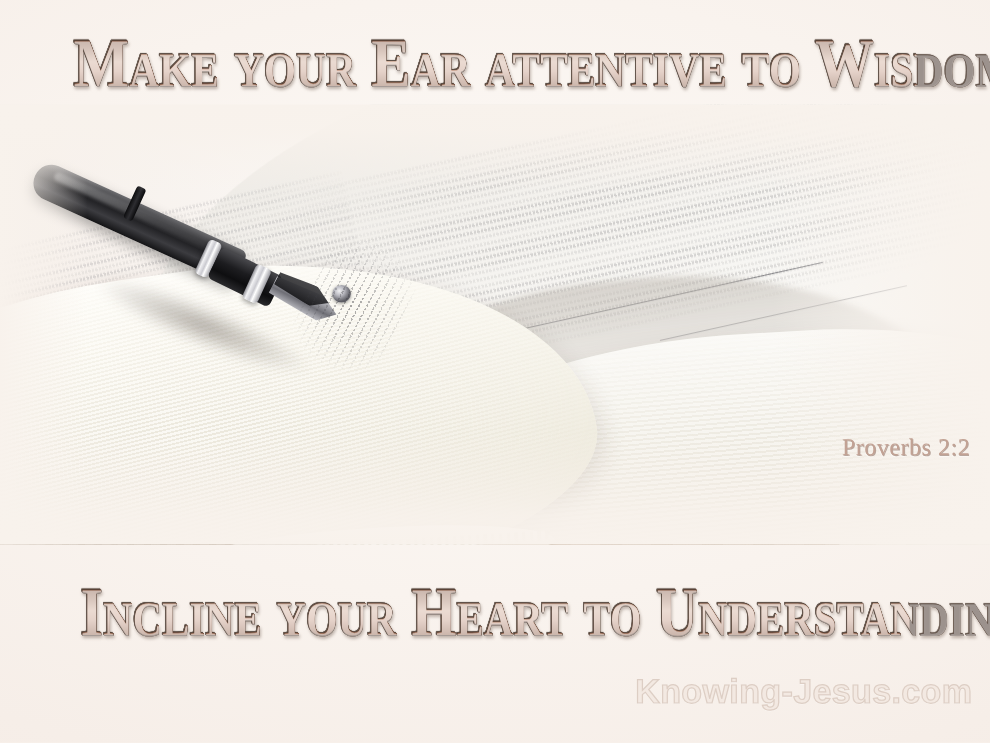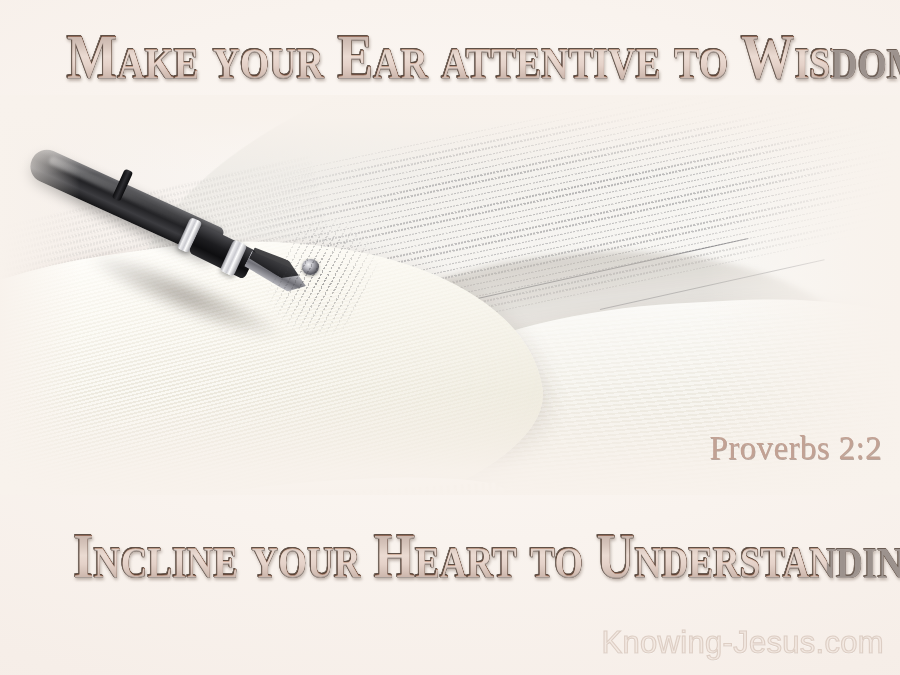--- a/index.html
+++ b/index.html
@@ -289,31 +289,31 @@
     -webkit-text-fill-color:transparent;
     text-shadow:0 1px 0 rgba(255,255,255,.5);
     filter:drop-shadow(0 0 .6px #3b2418) drop-shadow(.7px .7px 0 rgba(45,28,18,.9))
            drop-shadow(-.6px -.5px 0 rgba(45,28,18,.75))
            drop-shadow(1.6px 2.2px 1.6px rgba(80,56,42,.35));
   }
   #verse-top{ top:26px; font-size:63px; line-height:1; transform:scaleX(.99); }
   #verse-bottom{ top:525px; font-size:63px; line-height:1; transform:scaleX(.99); }
 
   .ref{
-    position:absolute; right:18px; top:430px;
+    position:absolute; right:18px; top:394px;
     font-family:"Liberation Serif","DejaVu Serif",serif;
-    font-size:33px; font-weight:400; letter-spacing:.4px;
+    font-size:22px; font-weight:400; letter-spacing:.4px;
     color:#c2a294;
     text-shadow:.6px .6px 0 rgba(132,100,86,.55), 0 1px 1px rgba(255,255,255,.55);
   }
 
   .watermark{
-    position:absolute; right:16px; bottom:14px;
+    position:absolute; right:16px; bottom:28px;
     font-family:"Liberation Sans","DejaVu Sans",sans-serif;
-    font-size:31px; font-weight:400; letter-spacing:.3px;
+    font-size:31px; font-weight:700; letter-spacing:.3px;
     color:#f3e9e2;
     -webkit-text-stroke:1.1px #ddcec4;
     text-shadow:0 1px 0 rgba(255,255,255,.8);
   }
 </style>
 </head>
 <body>
 
 <div id="canvas">
 

